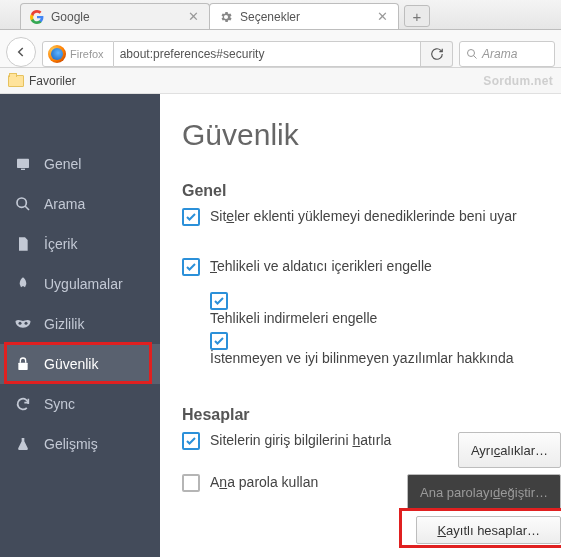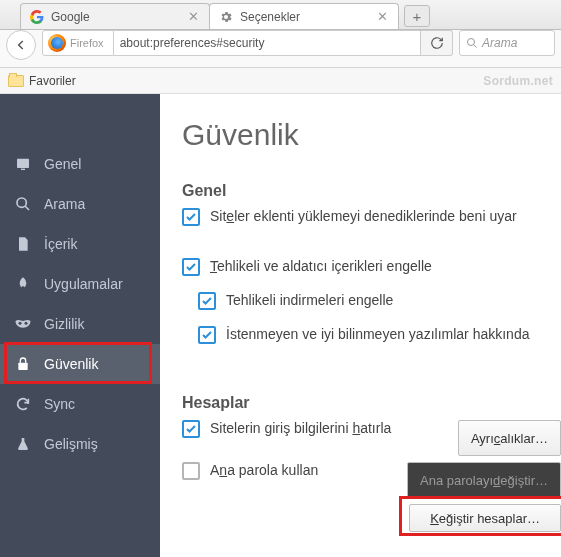--- a/index.html
+++ b/index.html
@@ -8,21 +8,21 @@
   
   .tabstrip { height: 30px; background: linear-gradient(#f4f4f4,#e6e6e6); display: flex; align-items: flex-end; padding-left: 20px; border-bottom: 1px solid #bdbdbd; }
   .tab { display: flex; align-items: center; height: 26px; padding: 0 10px 0 8px; border: 1px solid #bdbdbd; border-bottom: none; border-radius: 4px 4px 0 0; background: #f1f1f1; margin-right: -1px; min-width: 190px; max-width: 190px; font-size: 12px; color: #555; position: relative; cursor: pointer; }
   .tab.active { background: #fff; z-index: 2; }
   .tab .favicon { width: 16px; height: 16px; margin-right: 6px; display: flex; align-items: center; justify-content: center; }
   .tab .title { flex: 1; overflow: hidden; text-overflow: ellipsis; white-space: nowrap; }
   .tab .close { font-size: 13px; color: #999; margin-left: 6px; }
   .newtab { width: 26px; height: 22px; background: #eaeaea; border: 1px solid #bdbdbd; border-radius: 3px; margin-left: 6px; margin-bottom: 2px; display: flex; align-items: center; justify-content: center; color: #777; cursor: pointer; font-size: 15px; }
 
   
-  .toolbar { height: 38px; background: #f9f9f9; border-bottom: 1px solid #d4d4d4; display: flex; align-items: flex-start; padding: 0 6px; }
+  .toolbar { height: 38px; background: #f9f9f9; border-bottom: 1px solid #d4d4d4; display: flex; align-items: flex-end; padding: 0 6px; }
   .navbtn { width: 30px; height: 30px; border: 1px solid #ccc; border-radius: 50%; background: #fff; display: flex; align-items: center; justify-content: center; color: #666; margin-right: 6px; cursor: pointer; }
   .url-identity { display: flex; align-items: center; height: 26px; border: 1px solid #ccc; border-radius: 3px 0 0 3px; padding: 0 5px; background: #fff; }
   .url-identity .fx { width: 18px; height: 18px; border-radius: 50%; background: radial-gradient(circle at 30% 30%, #ffcc55, #ff7e00 55%, #b93800 90%); margin-right: 4px; position: relative; }
   .url-identity .fx::after { content:""; position:absolute; inset:3px; border-radius:50%; background: radial-gradient(circle at 60% 40%, #5fb4ff, #1560bd); }
   .url-identity .label { font-size: 11px; color: #999; margin-right: 4px; }
   .urlbar { flex: 1; height: 26px; border: 1px solid #ccc; border-left: none; background: #fff; display: flex; align-items: center; padding: 0 6px; font-size: 12px; color: #555; }
   .reload { width: 32px; height: 26px; border: 1px solid #ccc; border-left: none; border-radius: 0 3px 3px 0; background: #f4f4f4; display:flex; align-items:center; justify-content:center; color:#666; margin-right:6px; cursor:pointer; }
   .search { width: 96px; height: 26px; border: 1px solid #ccc; border-radius: 3px; background: #fff; display:flex; align-items:center; padding:0 6px; }
   .search svg { color: #999; margin-right: 4px; }
   .search .ph { font-size: 12px; font-style: italic; color: #999; }
@@ -44,21 +44,21 @@
   .sidebar .item.selected .ic { color:#fff; }
   .sidebar .hl { position:absolute; border:3px solid #e02020; pointer-events:none; }
 
   
   .main { flex:1; padding: 24px 0 0 22px; color:#333; }
   .main h1 { font-size: 30px; font-weight: 400; color:#666; margin-bottom: 30px; }
   .section-title { font-size: 16px; font-weight: 700; color:#555; margin: 16px 0 8px; }
   .row { display:flex; margin: 6px 0; min-height: 28px; }
   .chk { width:18px; height:18px; border:2px solid #2b90d9; border-radius:2px; margin-right:10px; display:flex; align-items:center; justify-content:center; color:#2b90d9; flex-shrink: 0; cursor:pointer; }
   .chk.empty { border-color:#b5b5b5; }
-  .indent1 { margin-left: 16px; }
+  .indent1 { margin-left: 28px; flex-direction: column; }
   .lbl { font-size: 14px; color:#444; }
   .btnrow { margin-left:auto; display:flex; flex-direction:column; align-items:flex-end; gap:6px; }
   .winbtn { height:28px; padding: 17px 12px; border:1px solid #bdbdbd; background: linear-gradient(#fcfcfc,#ededed); font-size:13px; color:#333; border-radius:2px; cursor:pointer; display:flex; align-items:center; }
   .winbtn.disabled { color:#9a9a9a; background:#404040; cursor:default; }
   .accountsarea { position: relative; }
   .hl2 { position:absolute; border:3px solid #e02020; pointer-events:none; }
 
   svg { display:block; }
   .underline-char { text-decoration: underline; }
 </style>
@@ -266,19 +266,19 @@
           <div class="winbtn disabled">
               <span>Ana parolayı </span>
               <span class="underline-char">d</span>
               <span>eğiştir…</span>
             </div>
         </div>
       </div>
       <div class="row" style="justify-content:flex-end;">
         <div class="winbtn" style="padding:0 20px;">
             <span class="underline-char">K</span>
-            <span>eğiştir hesaplar…</span>
+            <span>ayıtlı hesaplar…</span>
           </div>
       </div>
       <div class="hl2" style="right:-4px; bottom:-4px; width:166px; height:40px;"></div>
     </div>
   </div>
 </div>
 
 </body></html>

